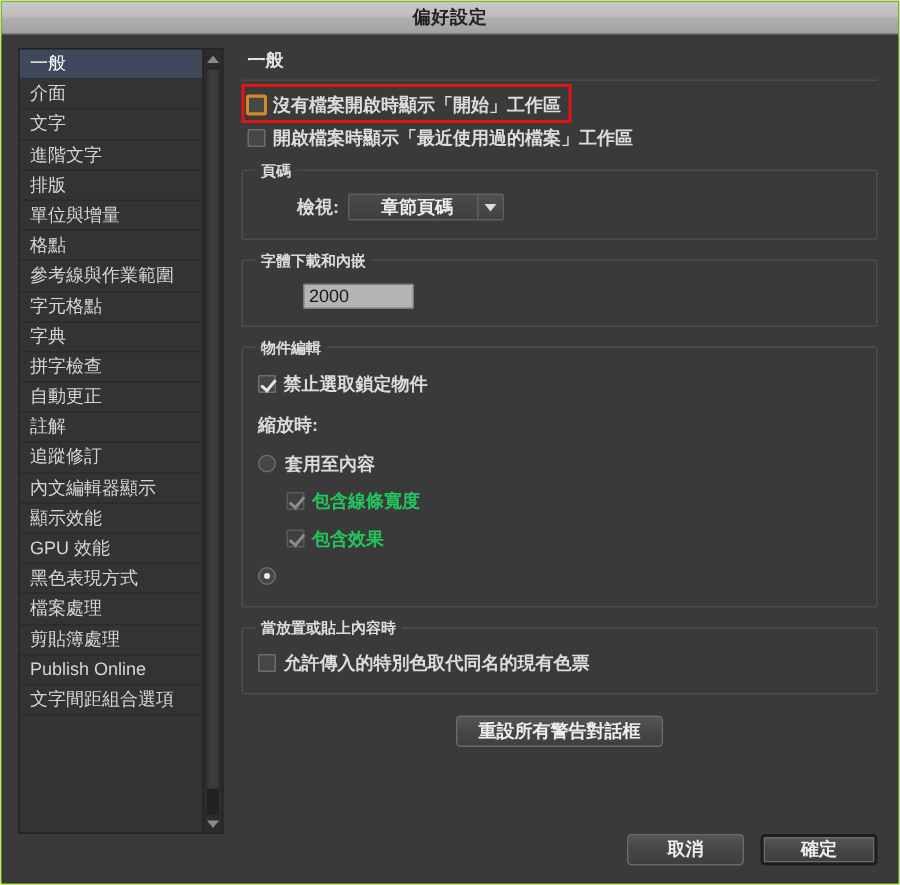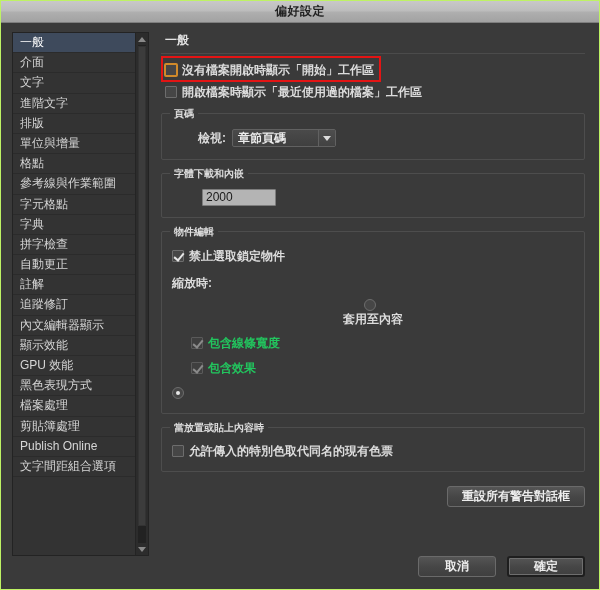--- a/index.html
+++ b/index.html
@@ -275,21 +275,21 @@
     font-family: "Liberation Sans", sans-serif;
     cursor: default;
   }
   .btn.default {
     border: 2px solid #1e1e1e;
     box-shadow: 0 0 0 1px #6e6e6e inset;
   }
 
   #reset-wrap {
     display: flex;
-    justify-content: flex-end;
+    justify-content: center;
     margin-top: 14px;
   }
   #reset-wrap .btn { min-width: 118px; }
 
   
   #footer {
     position: absolute;
     right: 14px; bottom: 12px;
     display: flex;
     gap: 11px;
@@ -366,21 +366,21 @@
 
       <div class="row" style="margin-left:4px;">
         <span class="cb"></span>
         <span class="lbl bold">開啟檔案時顯示「最近使用過的檔案」工作區</span>
       </div>
 
       <div class="group" style="margin-top:11px;">
         <span class="legend">頁碼</span>
         <div class="row" style="margin-left:26px;">
           <span class="lbl bold">檢視:</span>
-          <span class="select" style="margin-left:6px;">
+          <span class="select" style="margin-left:6px;text-align:center;">
             <span class="val">章節頁碼</span>
             <span class="arrowbox">
                 <span class="tri down"></span>
               </span>
           </span>
         </div>
       </div>
 
       <div class="group" style="margin-top:13px;padding-top:11px;padding-bottom:8px;">
         <span class="legend">字體下載和內嵌</span>
@@ -394,21 +394,21 @@
 
         <div class="row">
           <span class="cb checked"></span>
           <span class="lbl bold">禁止選取鎖定物件</span>
         </div>
 
         <div class="row" style="margin-top:7px;align-items:center;">
           <span class="lbl bold">縮放時:</span>
         </div>
 
-        <div class="row" style="margin-top:6px;flex-direction:column;">
+        <div class="row" style="margin-top:6px;">
           <span class="rb"></span>
           <span class="lbl bold">套用至內容</span>
         </div>
 
         <div class="row sub-indent" style="margin-top:5px;">
           <span class="cb checked disabled"></span>
           <span class="lbl dim">包含線條寬度</span>
         </div>
 
         <div class="row sub-indent" style="margin-top:5px;">

